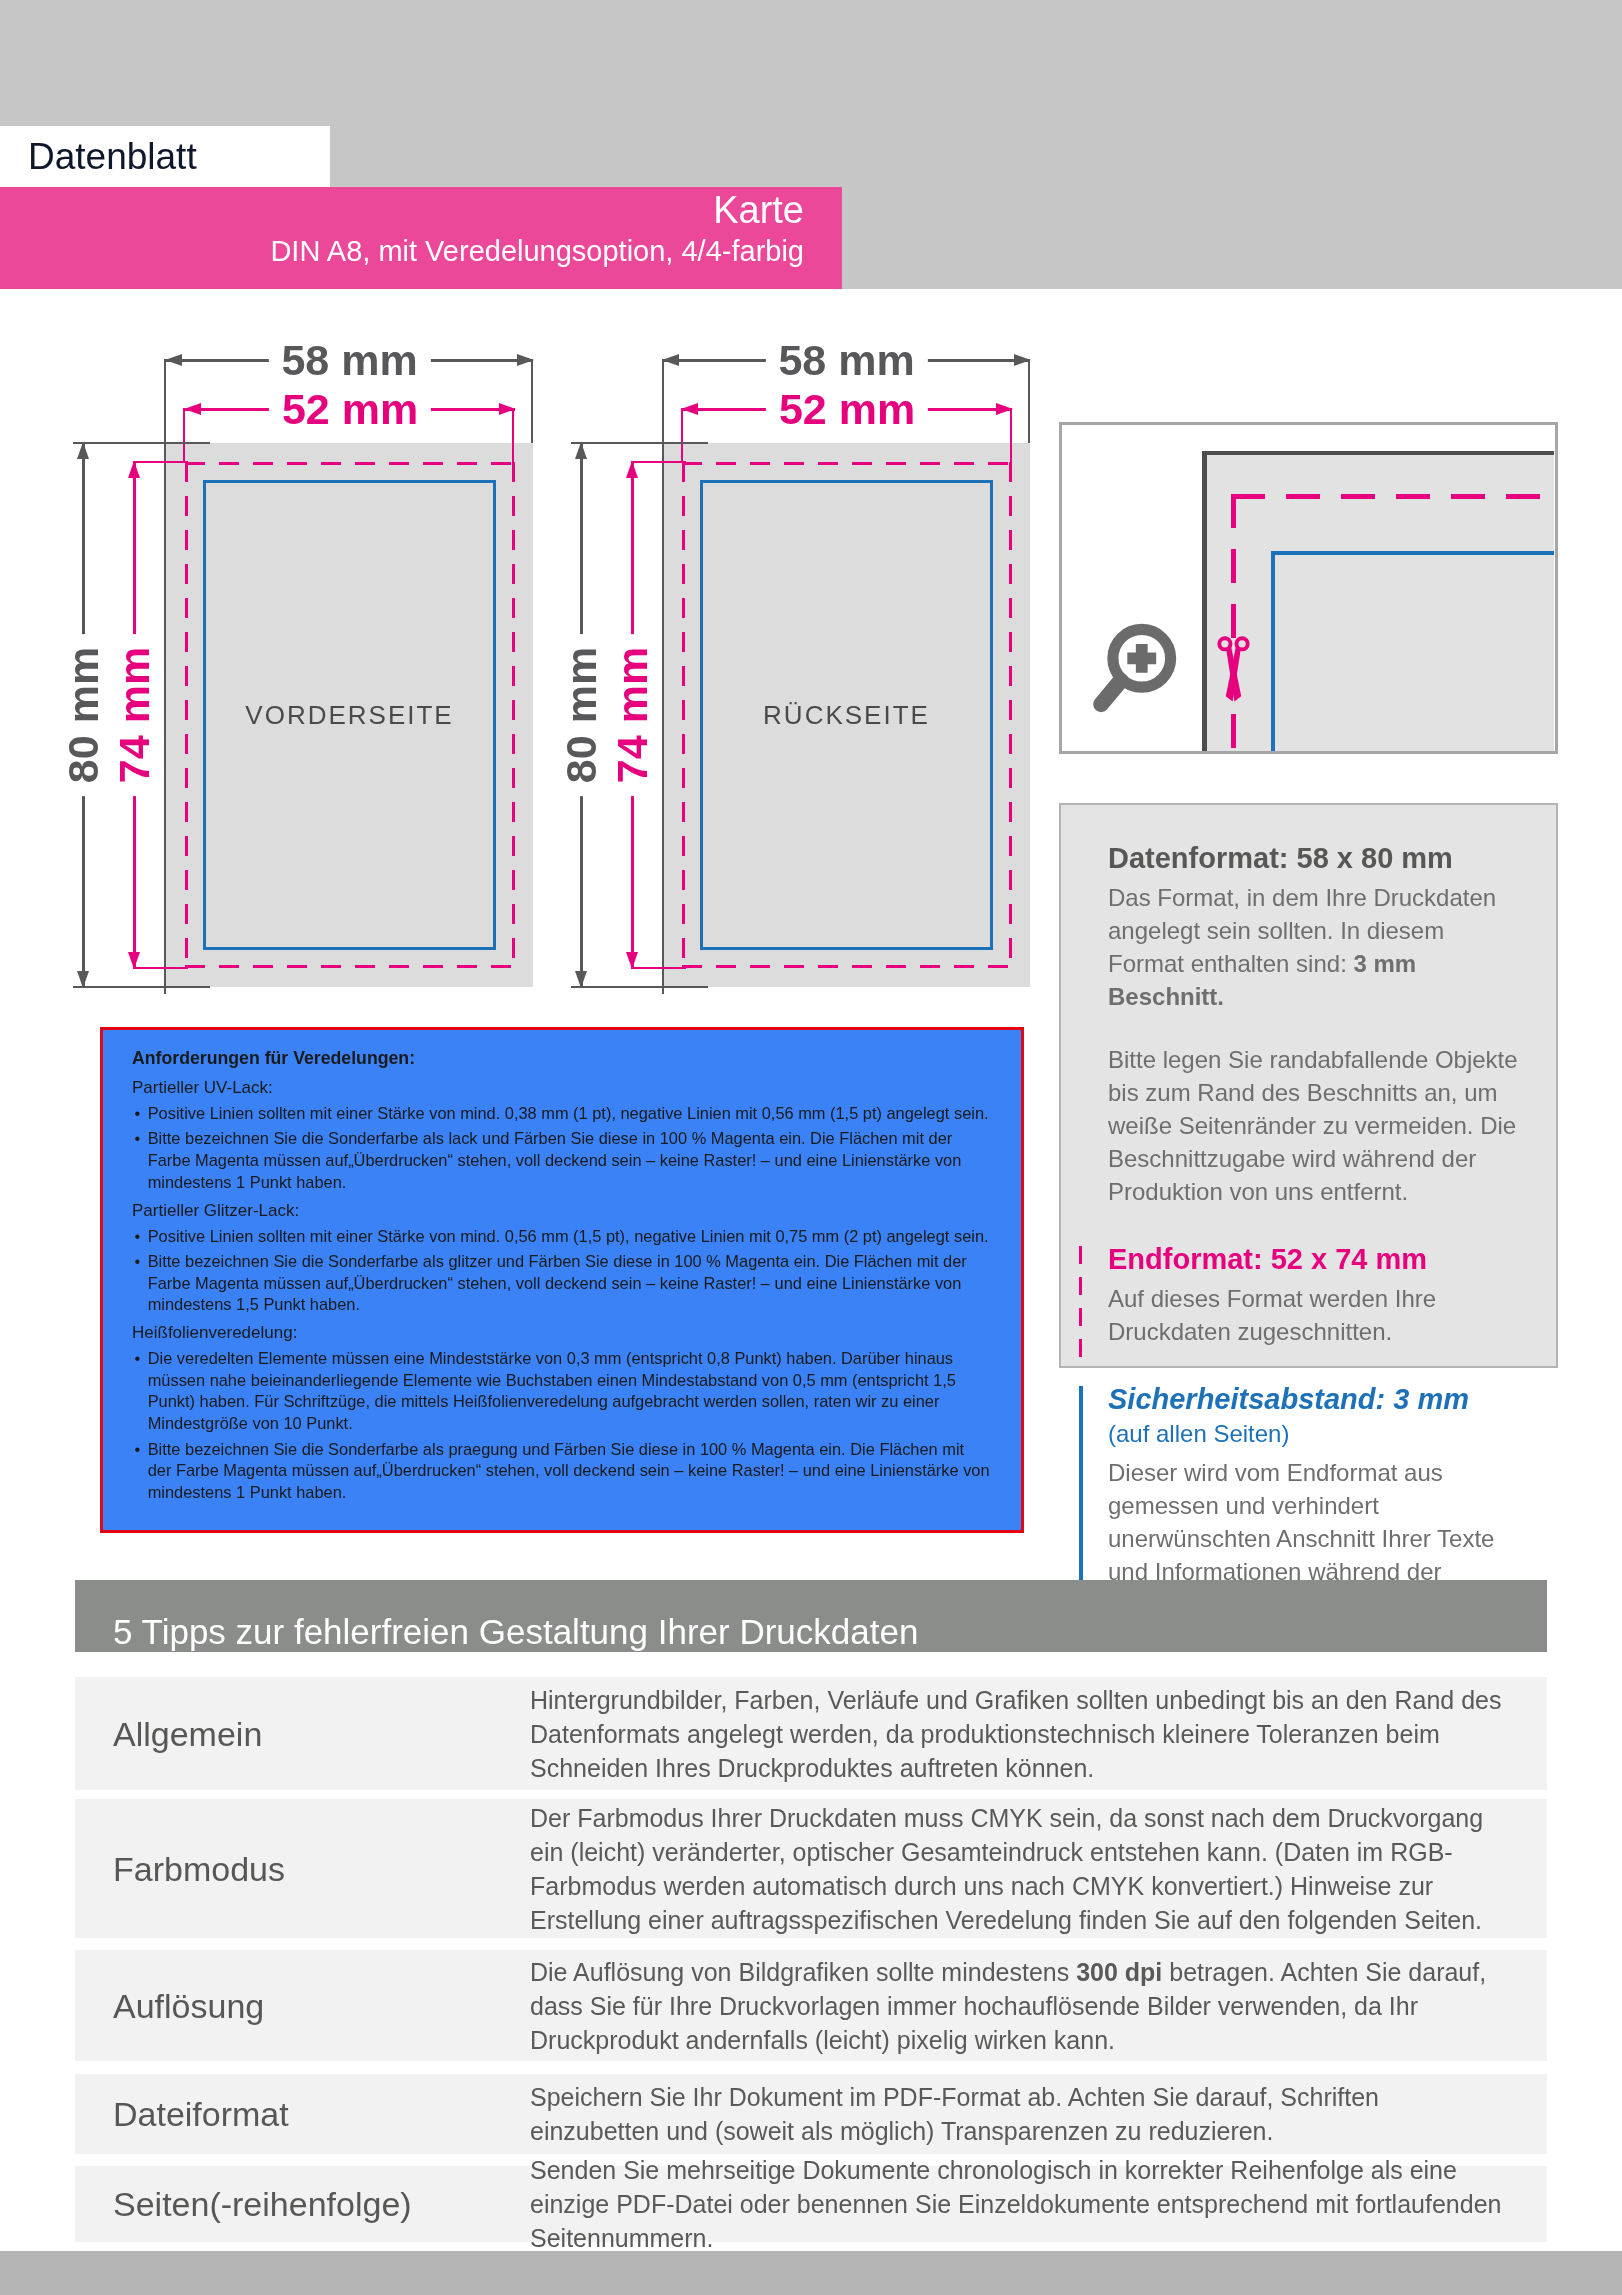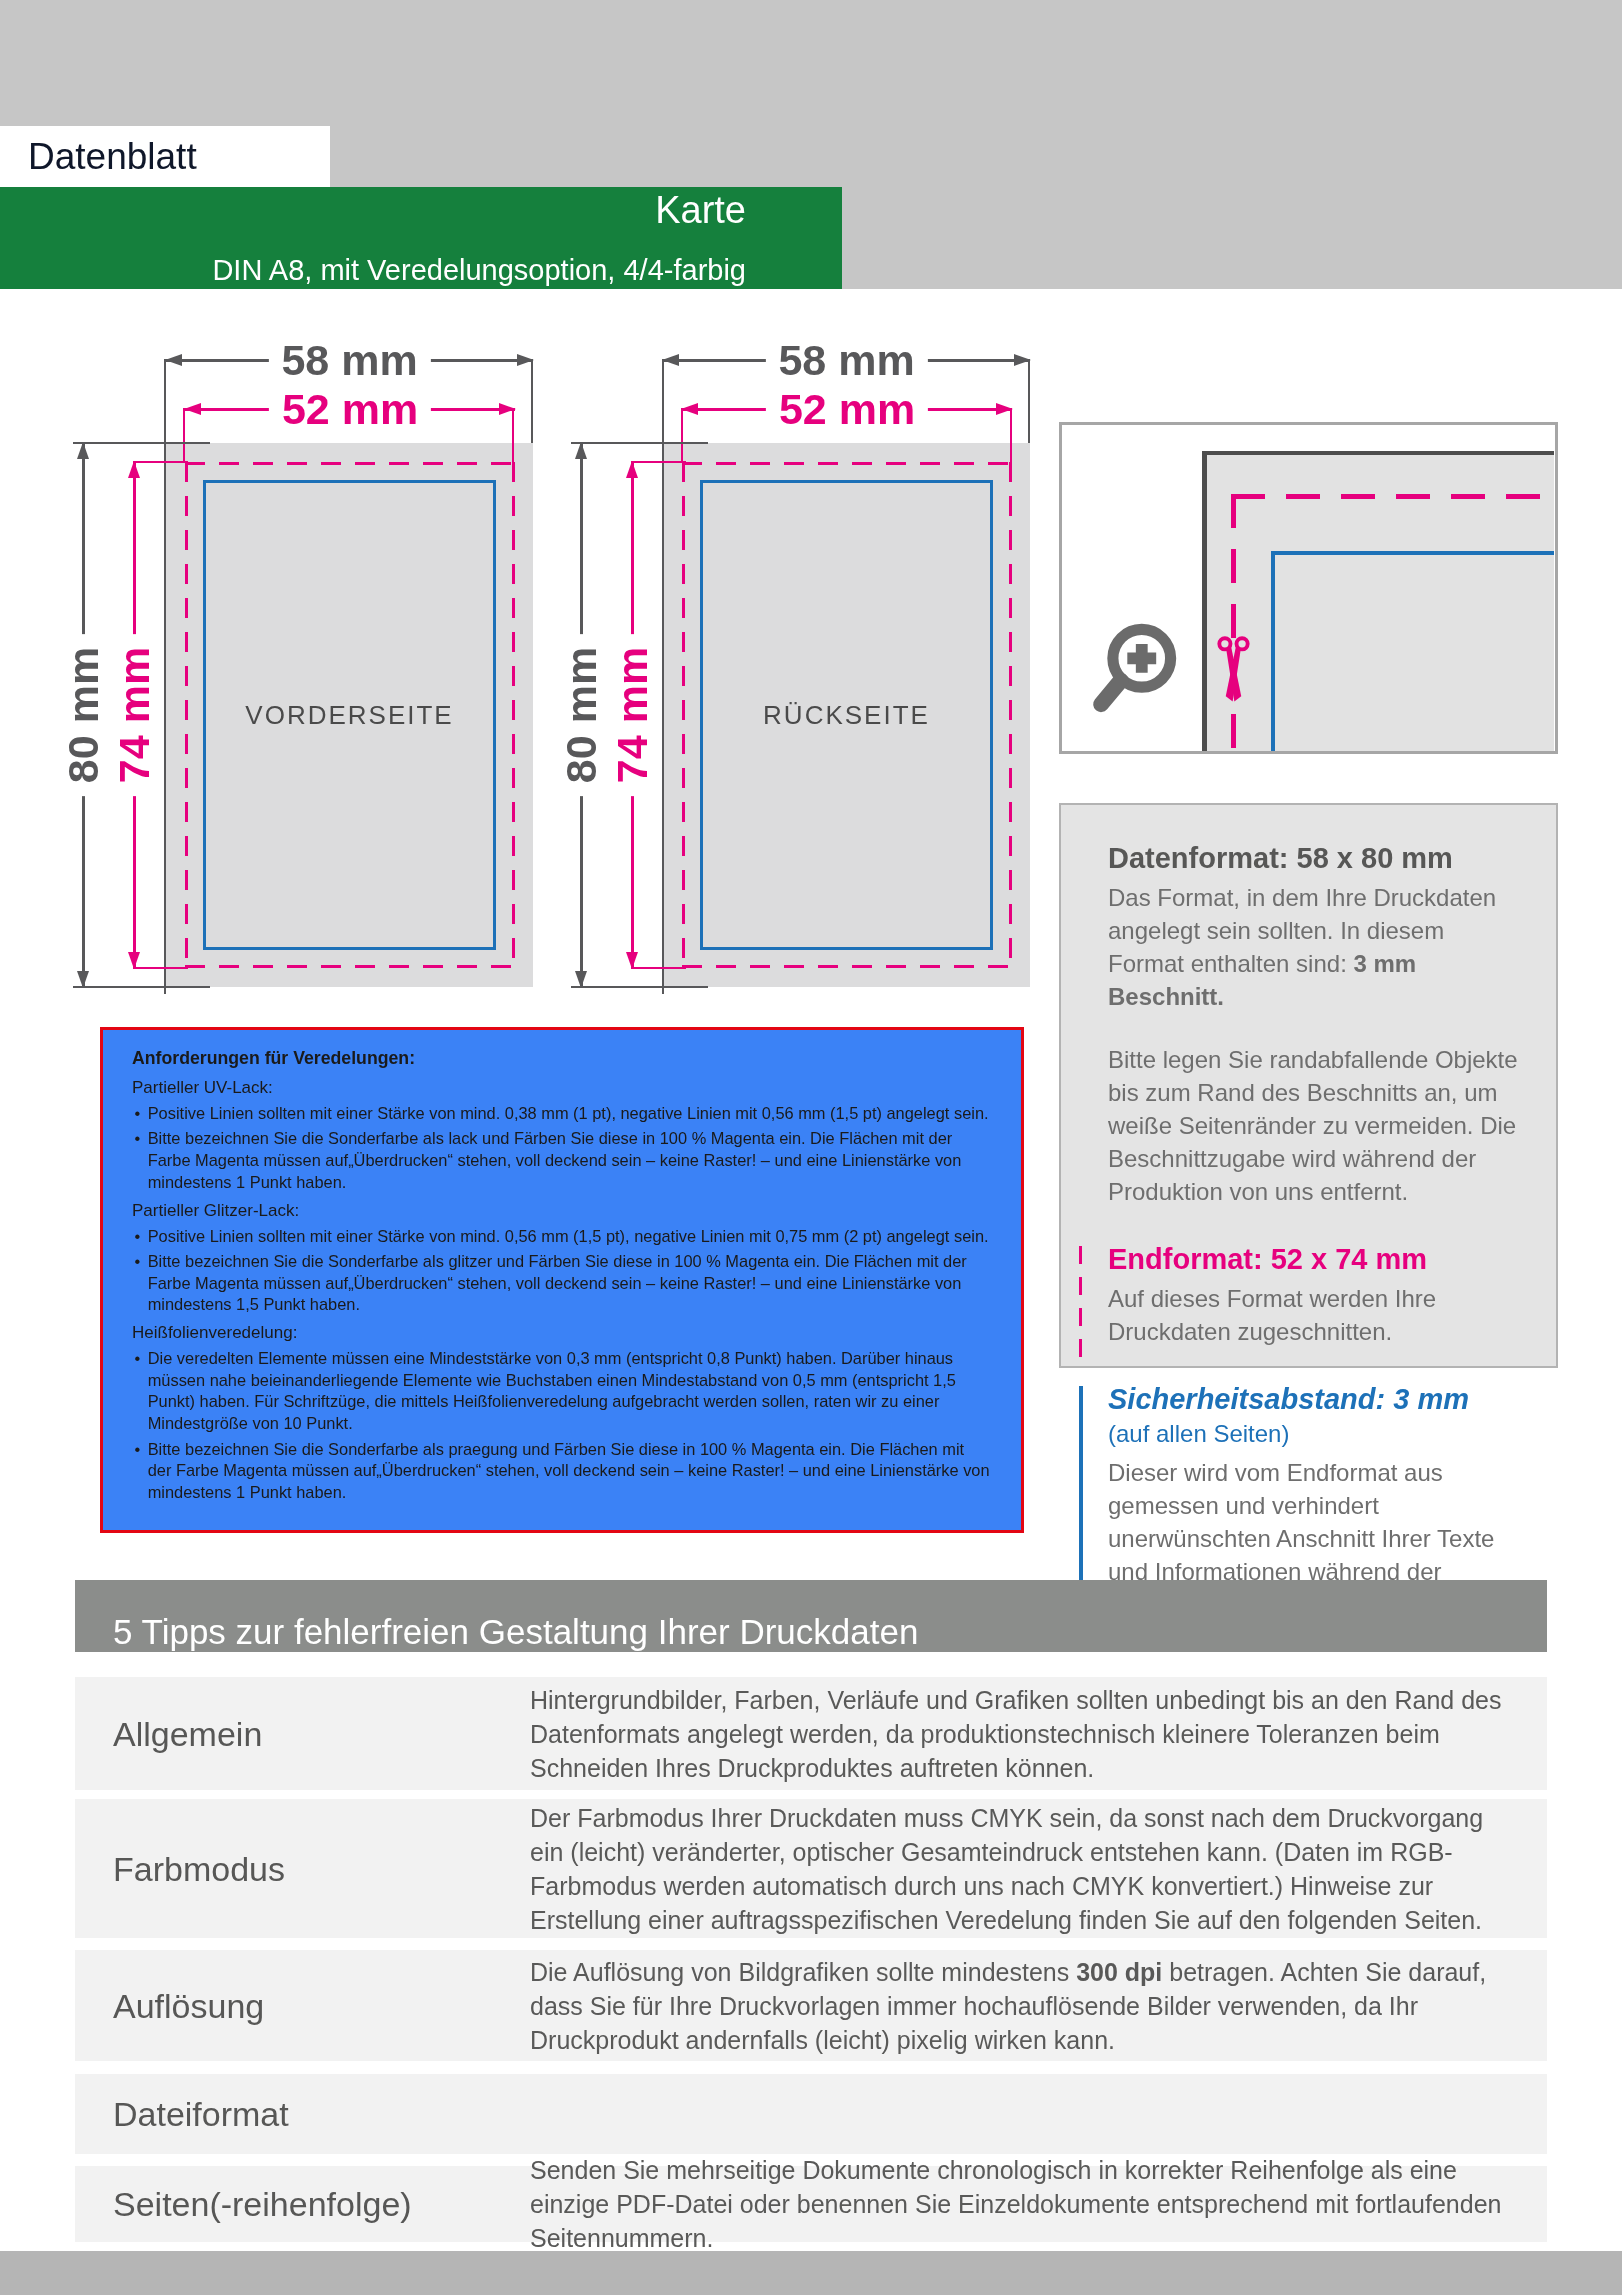--- a/index.html
+++ b/index.html
@@ -4,22 +4,22 @@
 <style>
   html,body{margin:0;padding:0;background:#fff;}
   #page{position:relative;width:1623px;height:2295px;background:#ffffff;overflow:hidden;
         font-family:"Liberation Sans", sans-serif;}
   .abs{position:absolute;}
 
   
   .band{background:#c6c6c6;}
   .dbox{background:#ffffff;display:flex;align-items:center;}
   .dbox span{font-size:37px;color:#0f172a;padding-left:28px;}
-  .pbar{background:#15803d;display:flex;flex-direction:column;justify-content:space-between;
-        align-items:flex-end;padding-right:96px;box-sizing:border-box;color:#fff;}
+  .pbar{background:#ec4899;display:flex;flex-direction:column;justify-content:flex-start;
+        align-items:flex-end;padding-right:38px;box-sizing:border-box;color:#fff;}
   .pbar .t1{font-size:38px;line-height:46px;}
   .pbar .t2{font-size:29px;line-height:37px;}
 
   
   .dimh{position:absolute;height:2.6px;background:currentColor;}
   .dimv{position:absolute;width:2.6px;background:currentColor;}
   .c-gray{color:#58585a;}
   .c-mag{color:#e6007e;}
   .ah{position:absolute;width:0;height:0;border-style:solid;}
   .ah-left{left:-1.3px;top:50%;transform:translateY(-50%);
@@ -253,20 +253,21 @@
     <div class="ttxt">Der Farbmodus Ihrer Druckdaten muss CMYK sein, da sonst nach dem Druckvorgang ein (leicht) veränderter, optischer Gesamteindruck entstehen kann. (Daten im RGB-Farbmodus werden automatisch durch uns nach CMYK konvertiert.) Hinweise zur Erstellung einer auftragsspezifischen Veredelung finden Sie auf den folgenden Seiten.</div>
   </div>
 
   <div class="trow" style="left:75px;top:1950px;width:1472px;height:111px;">
     <span class="tlab">Auflösung</span>
     <div class="ttxt"><span>Die Auflösung von Bildgrafiken sollte mindestens </span><b>300 dpi</b><span> betragen. Achten Sie darauf, dass Sie für Ihre Druckvorlagen immer hochauflösende Bilder verwenden, da Ihr Druckprodukt andernfalls (leicht) pixelig wirken kann.</span></div>
   </div>
 
   <div class="trow" style="left:75px;top:2074px;width:1472px;height:80px;">
     <span class="tlab">Dateiformat</span>
+    <div class="ttxt">Speichern Sie Ihr Dokument im PDF-Format ab. Achten Sie darauf, Schriften einzubetten und (soweit als möglich) Transparenzen zu reduzieren.</div>
   </div>
 
   <div class="trow" style="left:75px;top:2166px;width:1472px;height:76px;">
     <span class="tlab">Seiten(-reihenfolge)</span>
     <div class="ttxt">Senden Sie mehrseitige Dokumente chronologisch in korrekter Reihenfolge als eine einzige PDF-Datei oder benennen Sie Einzeldokumente entsprechend mit fortlaufenden Seitennummern.</div>
   </div>
 
   <div class="footer" style="left:0;top:2251px;width:1623px;height:44px;"></div>
 
 </div>

